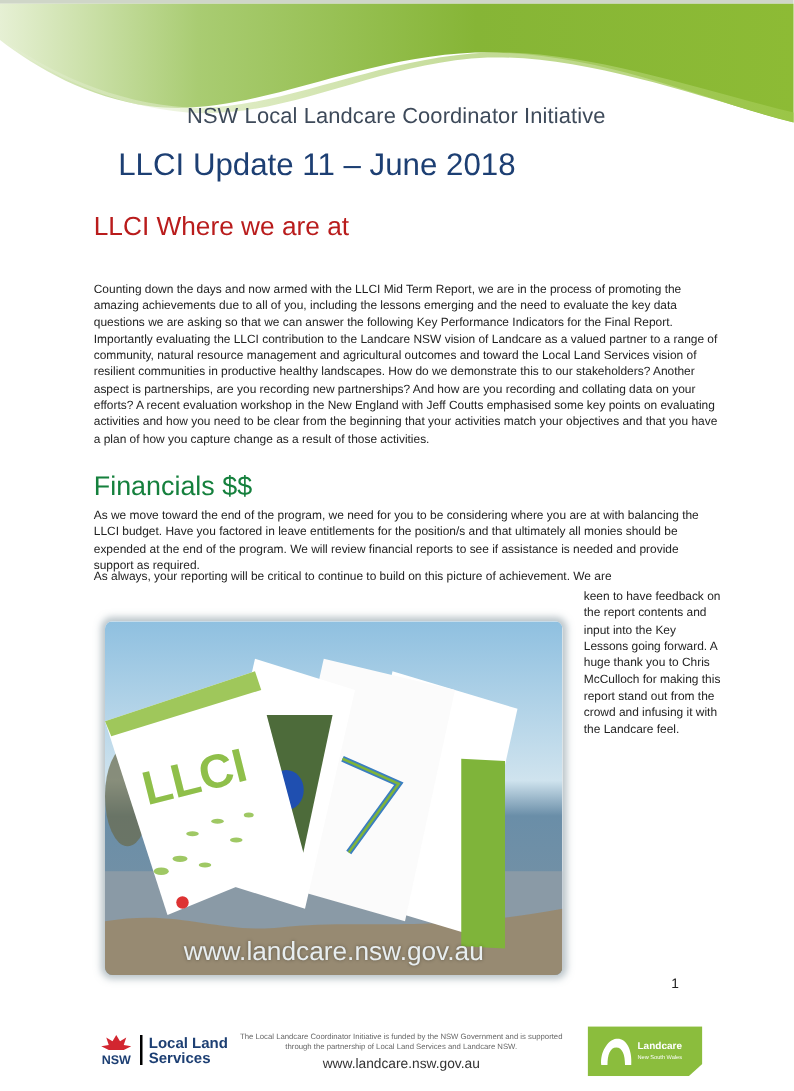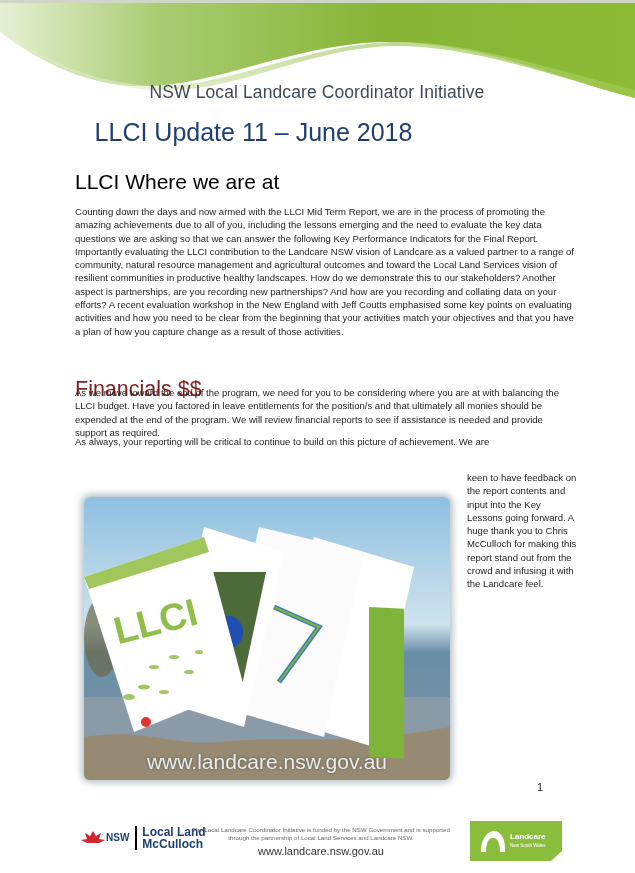--- a/index.html
+++ b/index.html
@@ -1,22 +1,22 @@
 <!DOCTYPE html>
 <html><head>
 <meta charset="utf-8">
 <style>
   html, body { margin:0; padding:0; }
   body { width:635px; height:873px; background:#ffffff; position:relative; overflow:hidden; font-family:"Liberation Sans", sans-serif; color:#1a1a1a; }
   .swoosh { position:absolute; left:0; top:0; width:635px; height:110px; }
   .subtitle { position:absolute; top:82px; left:0; width:634px; text-align:center; font-size:17.5px; color:#3e4a5a; letter-spacing:0.1px; }
   .title { position:absolute; top:118px; left:0; width:507px; text-align:center; font-size:25px; color:#1d3f73; }
-  .h1 { position:absolute; left:75px; font-size:21px; color:#000000; }
-  .h1.dark { color:#7f1d1d; font-size:21.5px; }
-  .para { position:absolute; left:75px; width:500px; font-size:9.55px; line-height:13.3px; color:#222; text-align:left; }
+  .h1 { position:absolute; left:75px; font-size:21px; color:#b91c1c; }
+  .h1.dark { color:#15803d; font-size:21.5px; }
+  .para { position:absolute; left:75px; width:500px; font-size:9.55px; line-height:13.3px; color:#222; text-align:left;margin-top:20px; }
   .side { position:absolute; left:467px; top:471px; width:110px; font-size:9.55px; line-height:13.3px; color:#222; }
   .photo { position:absolute; left:84px; top:497px; width:366px; height:283px; border-radius:6px; overflow:hidden; box-shadow:0 0 6px 3px rgba(120,140,150,0.5); }
   .pagenum { position:absolute; left:537px; top:781px; font-size:11px; color:#222; }
   .lls-logo { position:absolute; left:80px; top:826px; display:flex; align-items:center; }
   .lls-text { font-size:12px; font-weight:bold; color:#1d3f73; line-height:12px; margin-left:6px; border-left:2px solid #000000; padding-left:5px; }
   .foot-note { position:absolute; left:190px; top:826px; width:262px; text-align:center; font-size:6.2px; color:#666; line-height:8px; }
   .foot-url { position:absolute; left:190px; top:845px; width:262px; text-align:center; font-size:11px; color:#333; }
   .landcare-logo { position:absolute; left:470px; top:821px; width:92px; height:40px; background:#8bbd3d; display:flex; align-items:center; clip-path:polygon(0 0,100% 0,100% 75%,88% 100%,0 100%); }
   .lc-text { color:#fff; font-size:8px; font-weight:bold; margin-left:2px; line-height:9px; }
   .lc-sub { font-size:4.5px; font-weight:normal; display:block; }
@@ -93,29 +93,29 @@
       <ellipse cx="115" cy="155" rx="4" ry="2"></ellipse>
       <ellipse cx="45" cy="200" rx="6" ry="3"></ellipse>
     </g>
   </svg>
   <div class="photo-url">www.landcare.nsw.gov.au</div>
 </div>
 
 <div class="pagenum">1</div>
 
 <div class="lls-logo">
-  <div style="display:flex;flex-direction:row;align-items:center;">
+  <div style="display:flex;flex-direction:column;align-items:center;">
     <svg width="26" height="18" viewBox="0 0 26 18">
       <path d="M13,2 L16,7 L21,4 L19,10 L25,11 L19,14 L7,14 L1,11 L7,10 L5,4 L10,7 Z" fill="#d22630"></path>
     </svg>
     <span style="font-size:10px;font-weight:bold;color:#1d3f73;line-height:10px;">NSW</span>
   </div>
   <div class="lls-text">
     <div>Local Land</div>
-    <div>McCulloch</div>
+    <div>Services</div>
   </div>
 </div>
 
 <div class="foot-note">The Local Landcare Coordinator Initiative is funded by the NSW Government and is supported through the partnership of Local Land Services and Landcare NSW.</div>
 <div class="foot-url">www.landcare.nsw.gov.au</div>
 
 <div class="landcare-logo">
   <svg width="30" height="26" viewBox="0 0 30 26" style="margin-left:8px;">
     <path d="M3,24 C2,14 8,4 15,3 C22,2 28,10 27,24 L22,24 C22,16 20,10 15,10 C10,10 8,16 8,24 Z" fill="#ffffff"></path>
   </svg>

